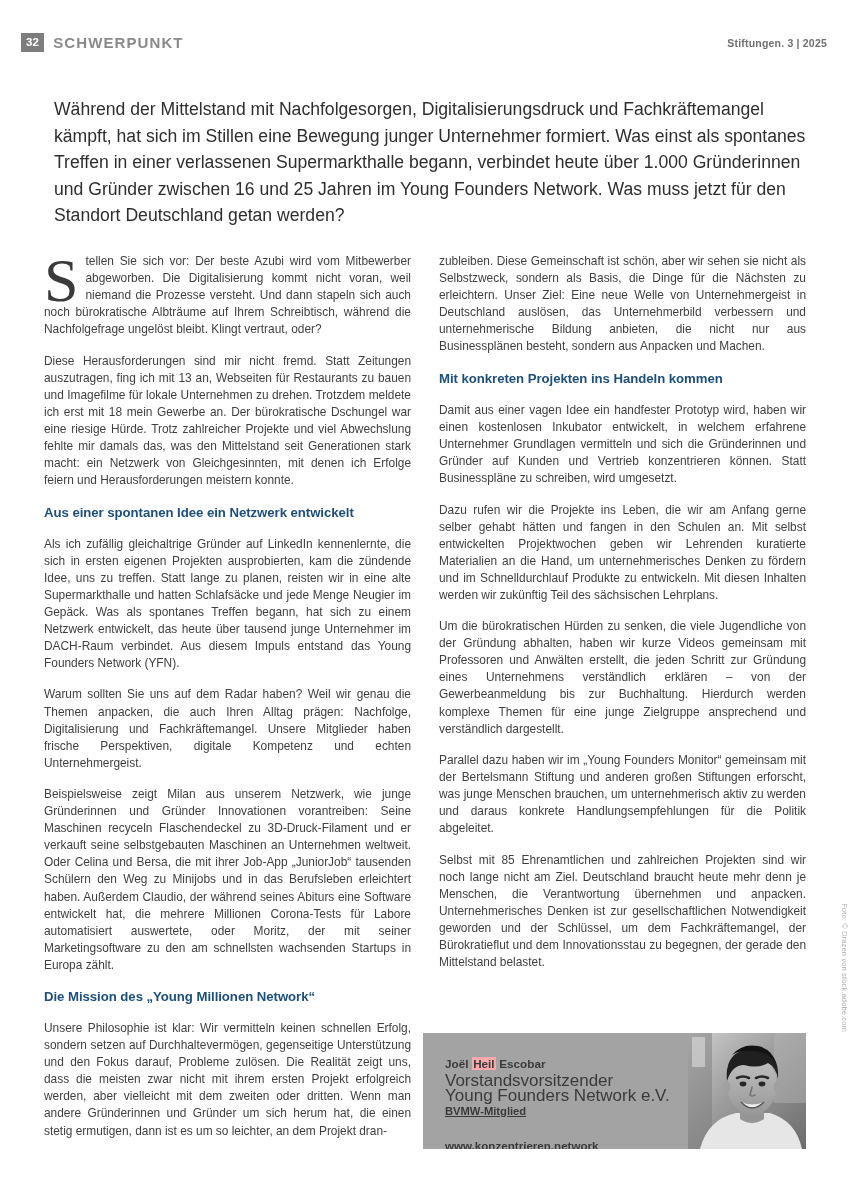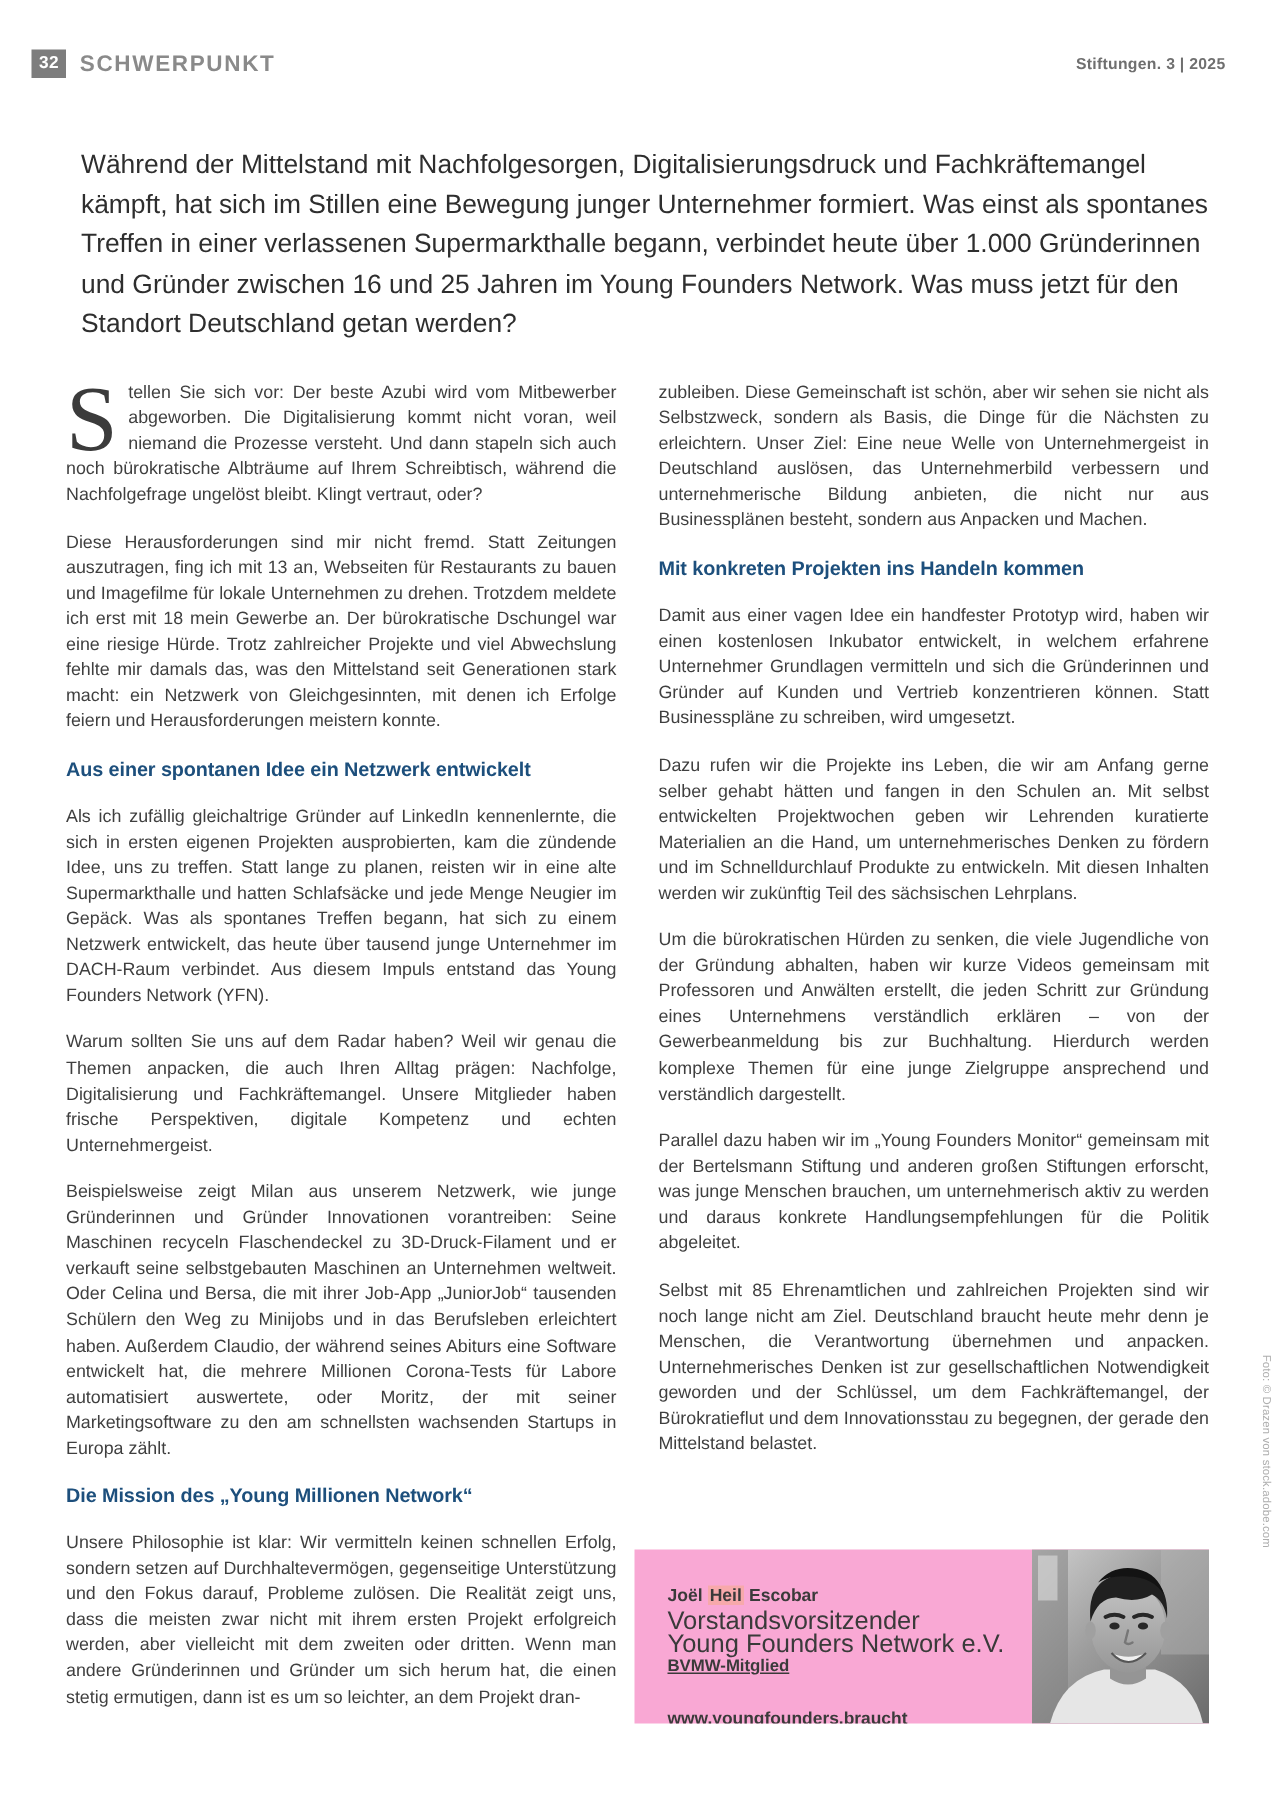--- a/index.html
+++ b/index.html
@@ -22,21 +22,21 @@
     width: 848px;
     height: 1200px;
     padding: 0;
   }
 
   
   .running-head {
     position: absolute;
     top: 33px;
     left: 21px;
-    right: 31px;
+    right: 21px;
     display: flex;
     align-items: center;
     justify-content: space-between;
   }
 
   .head-left {
     display: flex;
     align-items: center;
     gap: 9px;
   }
@@ -132,21 +132,21 @@
     margin-top: 1px;
   }
 
   
   .bio-box {
     position: absolute;
     left: 423px;
     top: 1033px;
     width: 383px;
     height: 116px;
-    background: #f9a8d4;
+    background: #a3a3a3;
     display: flex;
     overflow: hidden;
   }
 
   .bio-text {
     flex: 1;
     padding: 23px 0 0 22px;
     font-size: 11.2px;
     line-height: 15.6px;
     color: #3a3a3a;
@@ -251,21 +251,21 @@
       <p>Selbst mit 85 Ehrenamtlichen und zahlreichen Projekten sind wir noch lange nicht am Ziel. Deutschland braucht heute mehr denn je Menschen, die Verantwortung übernehmen und anpacken. Unternehmerisches Denken ist zur gesellschaftlichen Notwendigkeit geworden und der Schlüssel, um dem Fachkräftemangel, der Bürokratieflut und dem Innovationsstau zu begegnen, der gerade den Mittelstand belastet.</p>
     </div>
   </div>
 
   <div class="bio-box">
     <div class="bio-text">
       <div class="bio-name"><span>Joël</span> <span class="hl">Heil</span> <span>Escobar</span></div>
       <div class="bio-role">Vorstandsvorsitzender</div>
       <div class="bio-org">Young Founders Network e.V.</div>
       <div class="bio-member">BVMW-Mitglied</div>
-      <div class="bio-url">www.youngfounders.braucht</div>
+      <div class="bio-url">www.konzentrieren.network</div>
     </div>
     <div class="bio-photo">
       <svg width="118" height="116" viewBox="0 0 118 116">
         <defs>
           <linearGradient id="bgGrad" x1="0" y1="0" x2="1" y2="1">
             <stop offset="0%" stop-color="#cfcfcf"></stop>
             <stop offset="45%" stop-color="#9c9c9c"></stop>
             <stop offset="100%" stop-color="#6b6b6b"></stop>
           </linearGradient>
           <linearGradient id="skinGrad" x1="0" y1="0" x2="0" y2="1">

